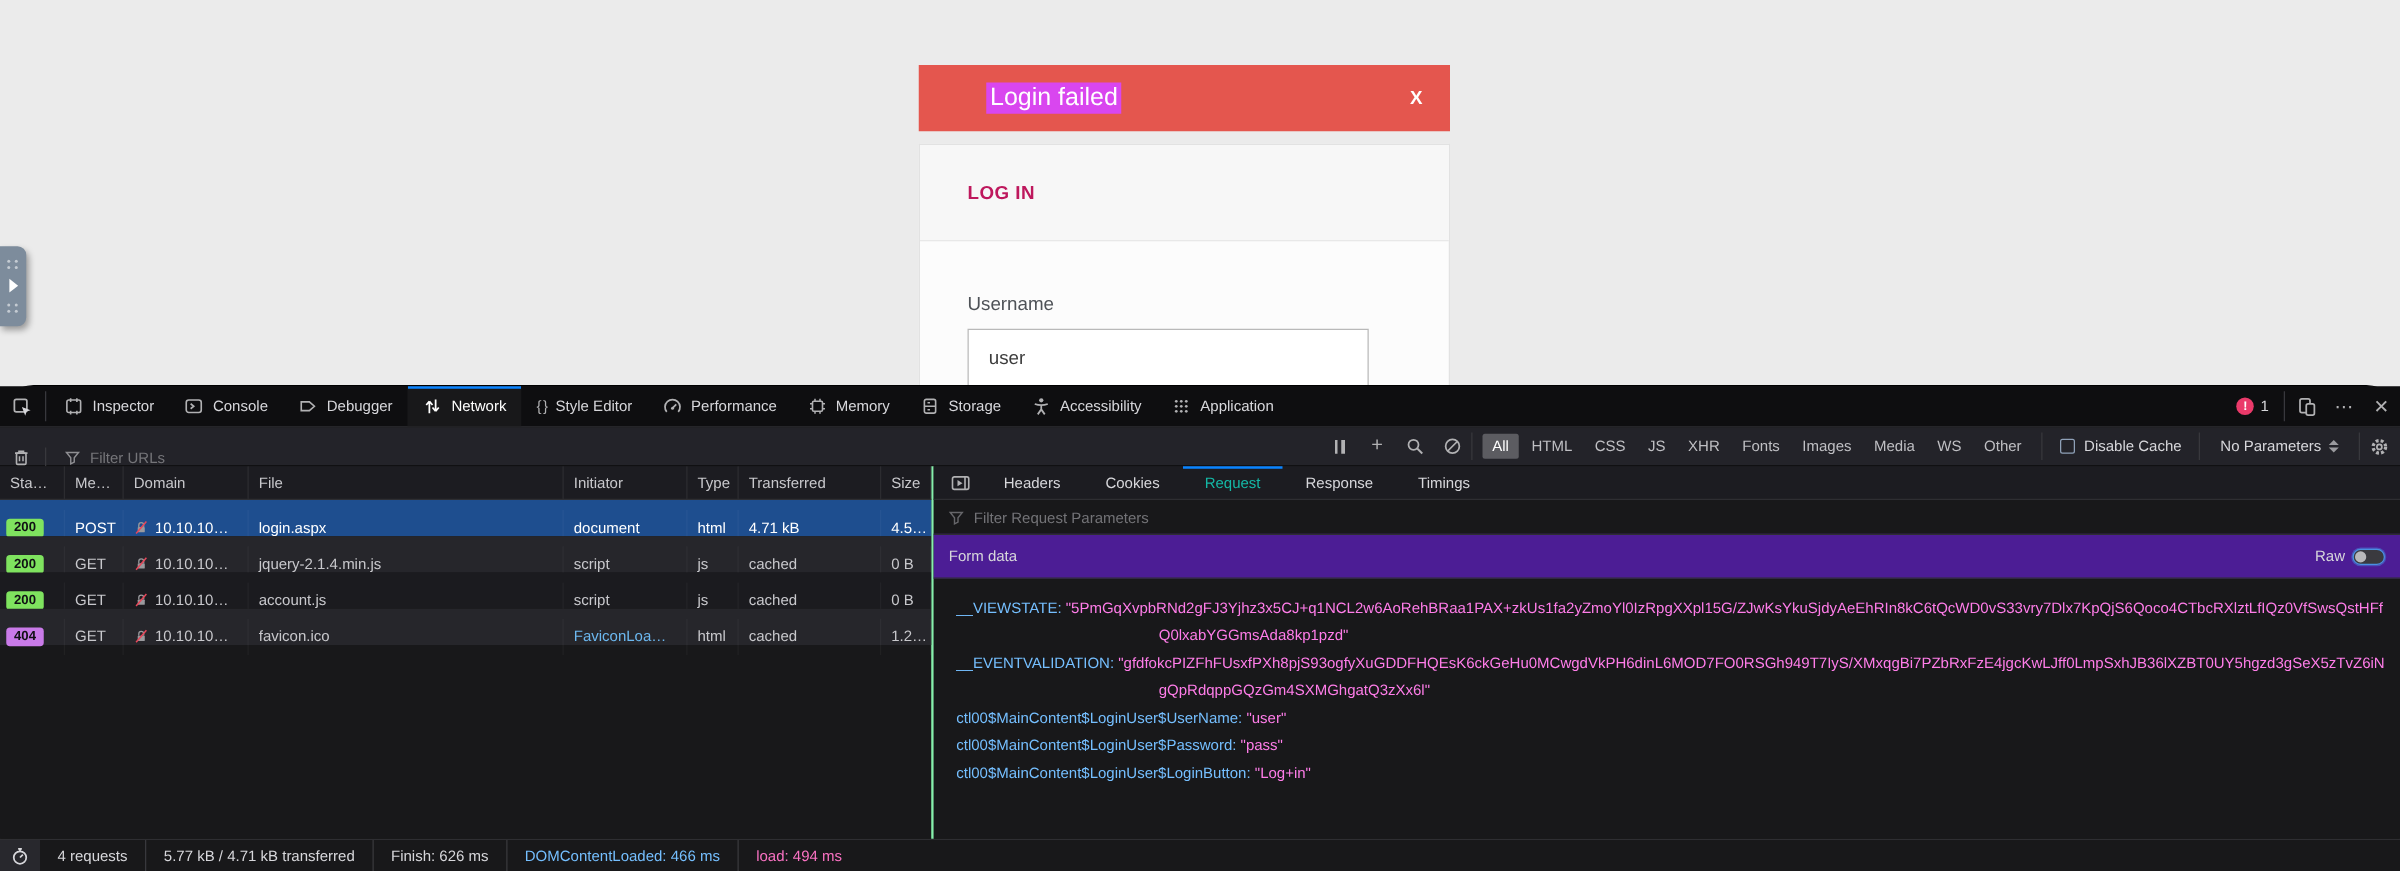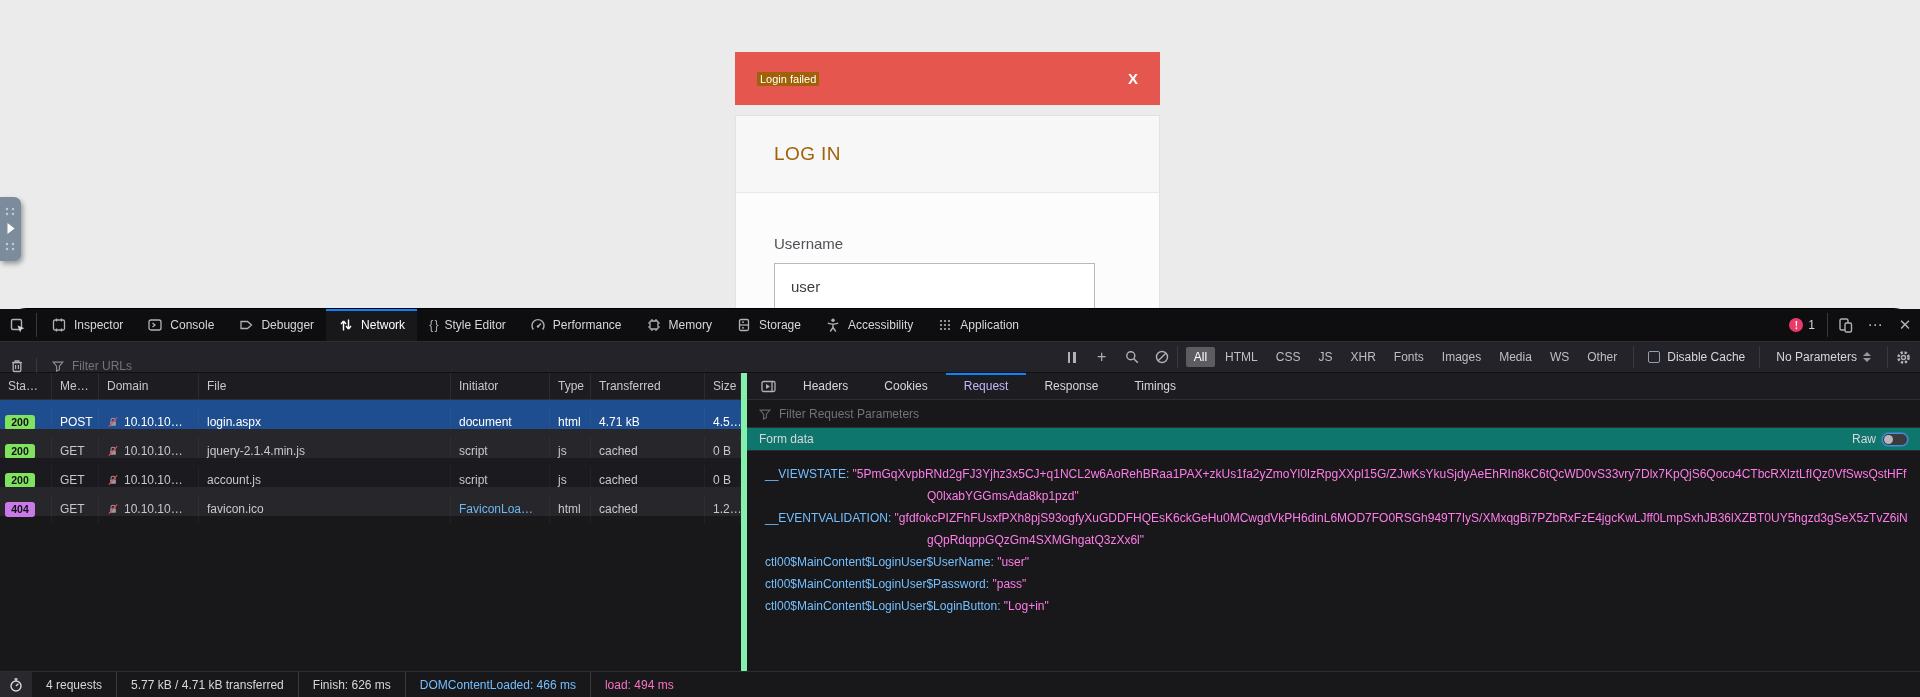--- a/index.html
+++ b/index.html
@@ -9,28 +9,28 @@
 
   
   .page { position:relative; height:308px; background:#ebebeb; overflow:hidden; }
 
   .side-handle { position:absolute; left:0; top:197px; width:21px; height:64px;
     background:#7d8c9c; border-radius:0 7px 7px 0; box-shadow:2px 3px 5px rgba(0,0,0,.35);
     display:flex; align-items:center; justify-content:center; cursor:pointer; }
 
   .alert { position:absolute; left:735px; top:52px; width:425px; height:53px;
     background:#e4564e; display:flex; align-items:center; padding:0 22px; }
-  .alert-text { color:#fff; font-size:11px; background:#a16207; padding:1px 3px; }
+  .alert-text { color:#fff; font-size:20px; background:#d946ef; padding:1px 3px;margin-left:32px; }
   .alert-close { margin-left:auto; color:#fff; font-size:15px; font-weight:700; cursor:pointer; }
 
   .card { position:absolute; left:735px; top:115px; width:425px; height:193px;
     background:#fcfcfc; border:1px solid #e2e2e2; border-bottom:none; }
   .card-header { height:77px; background:#f7f7f7; border-bottom:1px solid #e8e8e8;
     display:flex; align-items:center; padding:0 38px; }
-  .card-title { font-size:19px; font-weight:400; color:#a16207; letter-spacing:.4px; }
+  .card-title { font-size:15px; font-weight:700; color:#be185d; letter-spacing:.4px; }
   .card-body { padding:42px 12px 0 38px; }
   .field-label { display:block; font-size:15px; color:#4e5257; height:18px; }
   .text-input { margin-top:10px; width:321px; height:46px; border:1px solid #b9b9b9;
     background:#fff; display:flex; align-items:center; padding:0 16px;
     font-size:15px; color:#3c3c3c; }
 
   
   .devtools { height:389px; background:#18181a; color:#d7d7db; font-size:12px; border-top:1px solid #000;border-radius:27px; }
   .icon { color:#b1b1b3; display:inline-flex; align-items:center; justify-content:center; }
   .sep-v { width:1px; align-self:stretch; background:#38383d; margin:4px 2px; }
@@ -65,21 +65,21 @@
   .cache-toggle { display:flex; align-items:center; gap:7px; padding:0 12px; cursor:pointer; white-space:nowrap; }
   .checkbox { width:12px; height:12px; border:1px solid #8fa1b8; border-radius:2px; background:transparent; }
   .throttle { display:flex; align-items:center; gap:6px; padding:0 14px; cursor:pointer; white-space:nowrap; }
   .updown { display:flex; flex-direction:column; gap:2px; }
   .updown i { display:block; width:0; height:0; border-left:4px solid transparent; border-right:4px solid transparent; }
   .updown .up { border-bottom:4px solid #9a9a9e; }
   .updown .down { border-top:4px solid #9a9a9e; }
 
   
   .dt-main { display:flex; height:298px; }
-  .dt-table { width:747px; border-right:6px solid #86efac; background:#18181a; display:flex; flex-direction:column; }
+  .dt-table { width:747px; border-right:2px solid #86efac; background:#18181a; display:flex; flex-direction:column; }
   .tgrid { display:grid; grid-template-columns:52px 47px 100px 252px 99px 41px 114px 1fr; align-items:center; }
   .thead { height:27px; background:#1c1c21; border-bottom:1px solid #2e2e32; color:#a4a4a8; }
   .thead .cell { border-right:1px solid rgba(255,255,255,.07); height:100%; display:flex; align-items:center; cursor:pointer; }
   .trow { height:29px; cursor:pointer; }
   .trow .cell { border-right:1px solid rgba(255,255,255,.04); height:100%; display:flex; align-items:center; overflow:hidden; white-space:nowrap;margin-top:15px; }
   .trow.dark { background:#1b1b1f; }
   .trow.light { background:#26262b; }
   .trow.sel { background:#1e4e8f; }
   .trow.sel .cell { color:#fff; }
   .cell { padding-left:8px; color:#c8c8cc; }
@@ -90,23 +90,23 @@
   .badge.err { background:#c97ae8; }
   .c-domain { gap:5px; }
   .link { color:#6cb8f0; }
 
   
   .dt-detail { flex:1; display:flex; flex-direction:column; background:#18181a; min-width:0; }
   .detail-tabs { height:27px; background:#1c1c21; border-bottom:1px solid #2e2e32;
     display:flex; align-items:stretch; padding-left:4px; }
   .panel-icon-btn { width:34px; display:flex; align-items:center; justify-content:center; cursor:pointer; }
   .dtab { display:flex; align-items:center; padding:0 18px; color:#d7d7db; cursor:pointer; }
-  .dtab.active { color:#c4b5fd; box-shadow:inset 0 2px 0 #0a84ff; }
+  .dtab.active { color:#14b8a6; box-shadow:inset 0 2px 0 #0a84ff; }
   .detail-filter { height:27px; display:flex; align-items:center; gap:7px; padding:0 11px; color:#737377; cursor:text; }
-  .formdata-bar { height:24px; background:#0f766e; border-top:1px solid #2e2e32; border-bottom:1px solid #2e2e32;
+  .formdata-bar { height:36px; background:#4c1d95; border-top:1px solid #2e2e32; border-bottom:1px solid #2e2e32;
     display:flex; align-items:center; padding:0 12px;gap:40px; }
   .raw-wrap { margin-left:auto; display:flex; align-items:center; gap:6px;justify-content:flex-end; }
   .toggle { width:26px; height:13px; border-radius:7px; background:#3a3a3f;
     border:1px solid #4a90e2; box-shadow:0 0 0 1px rgba(74,144,226,.45); position:relative; cursor:pointer; }
   .toggle .knob { position:absolute; left:1px; top:1px; width:9px; height:9px; border-radius:50%; background:#b8b8bb; }
   .params { padding:12px 12px 0 18px; line-height:22px; overflow:hidden; }
   .param { padding-left:162px; text-indent:-162px; word-break:break-all; }
   .pkey { color:#75bfff; }
   .pval { color:#ff7de9; }
 

